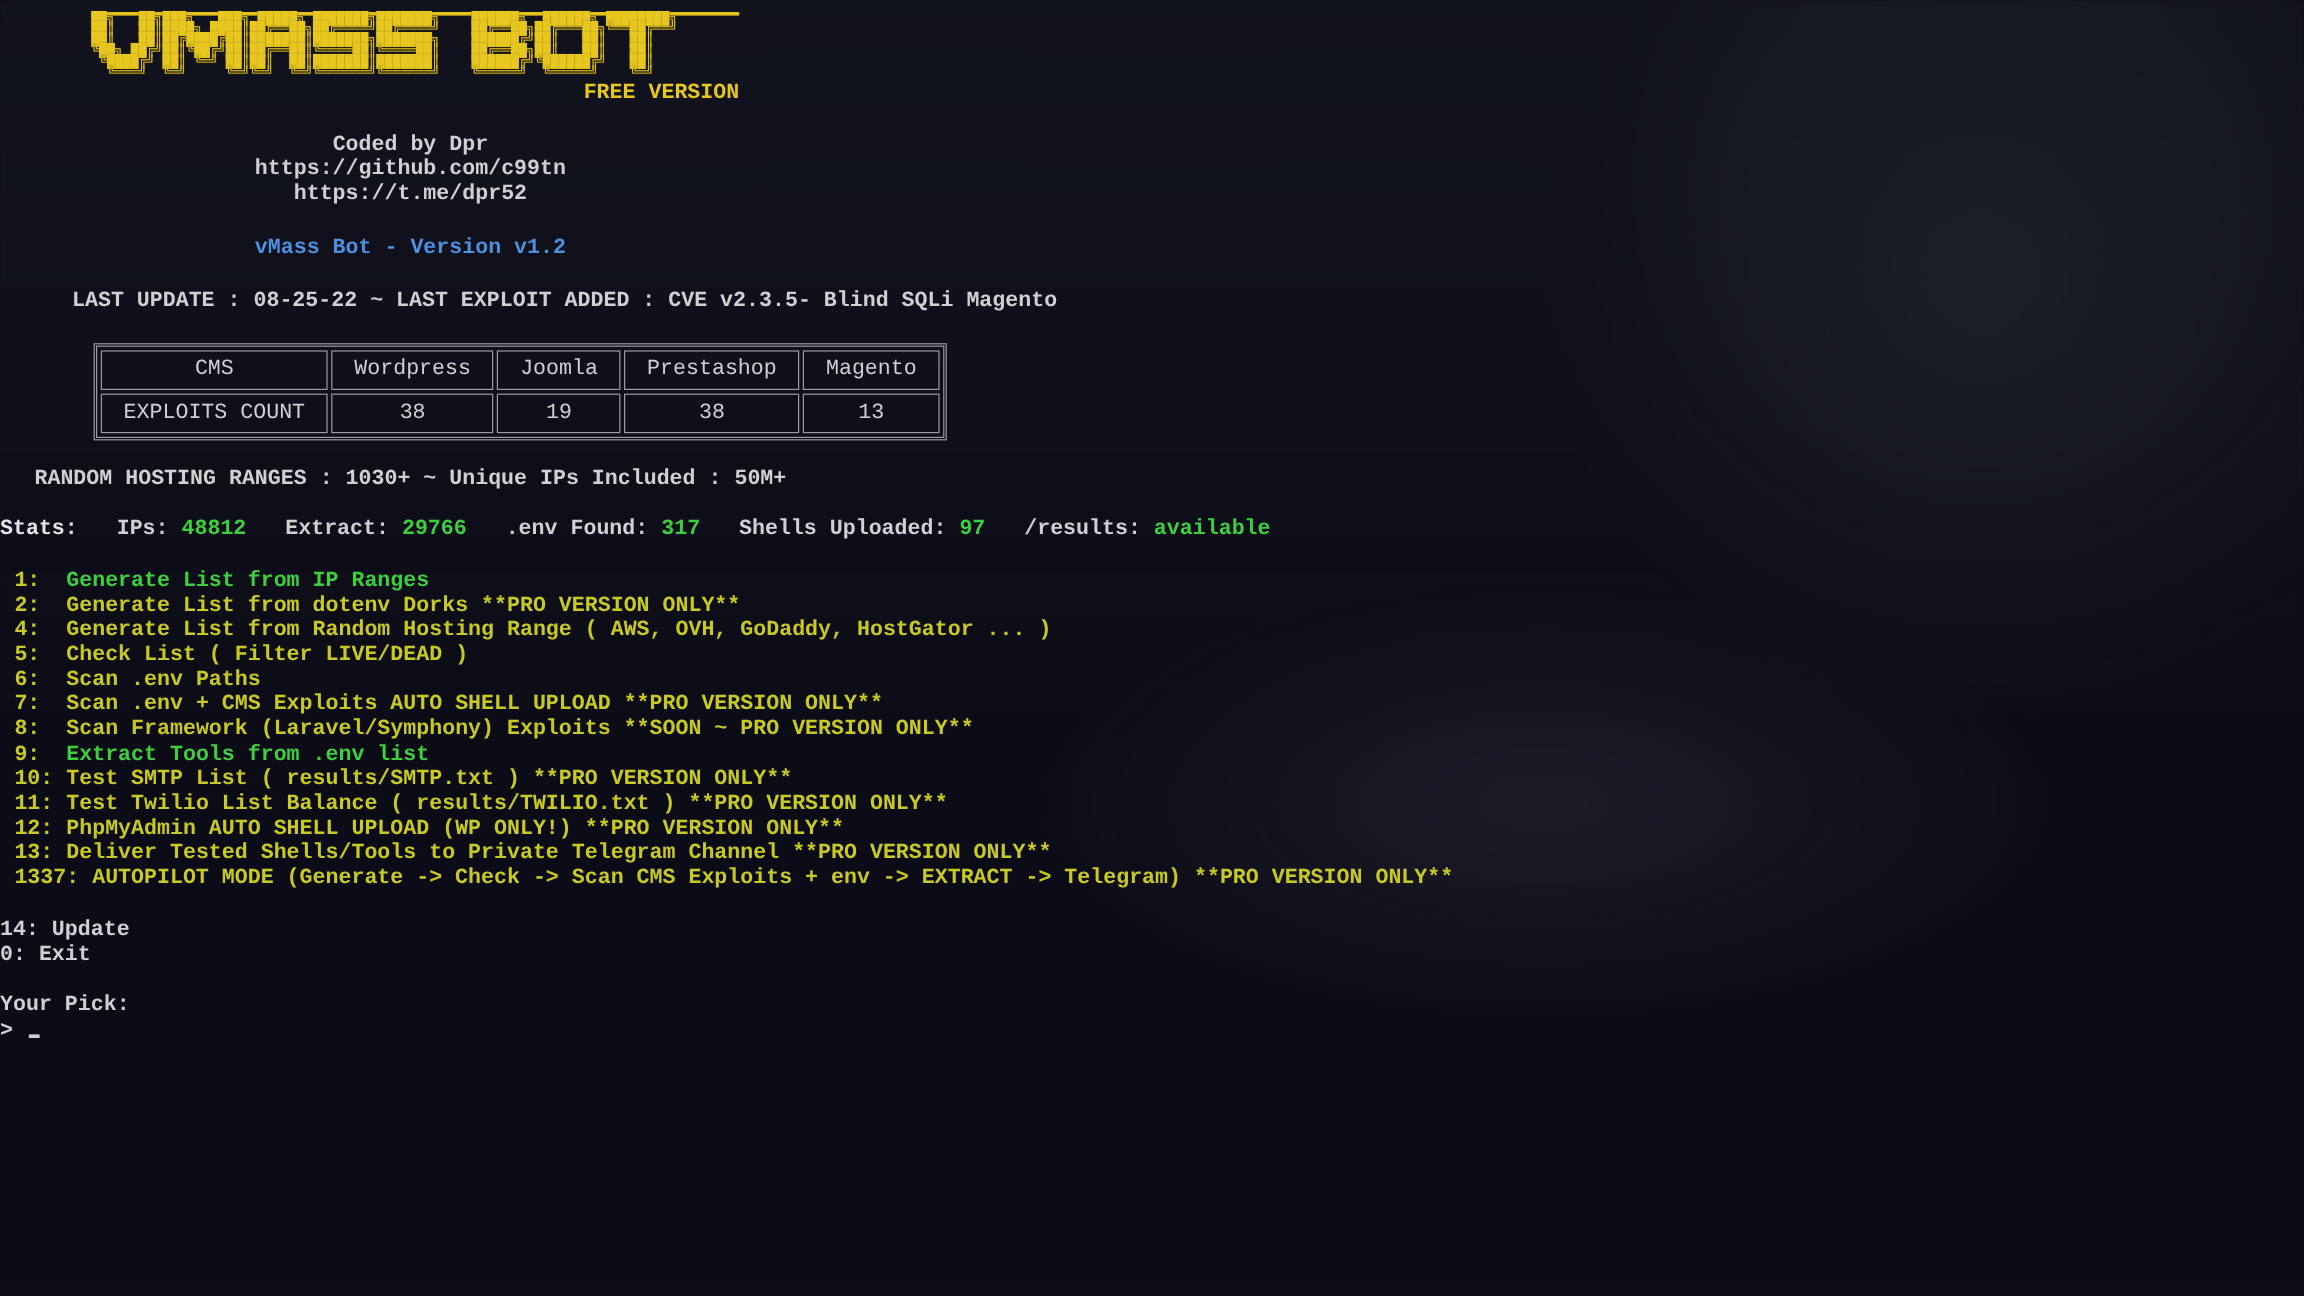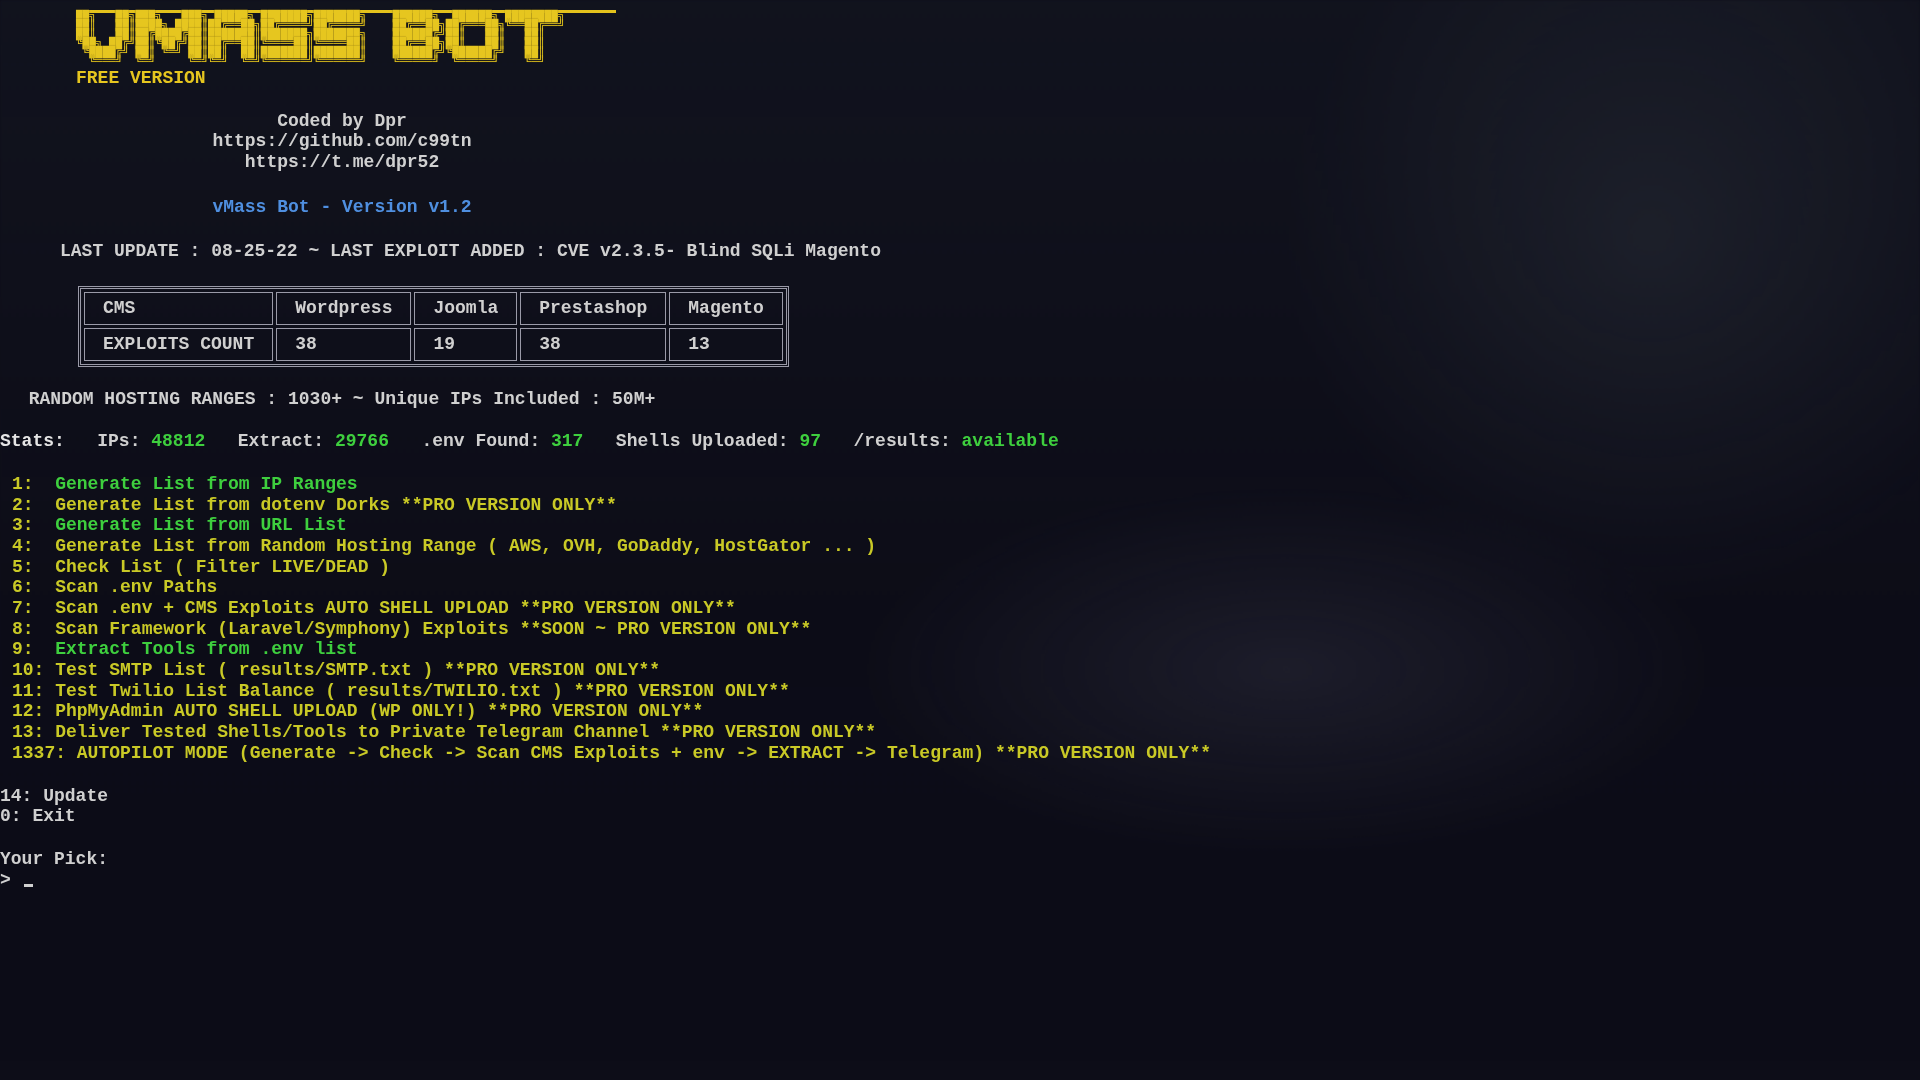--- a/index.html
+++ b/index.html
@@ -37,21 +37,21 @@
     letter-spacing: 0;
     white-space: pre;
     color: #e6c61f;
     text-shadow: 0 0 1px #6b5a11;
     background:
       linear-gradient(#e4c21c,#e4c21c) 0 0/100% 3px no-repeat;
     padding-top: 2px;
   }
   .free-version {
     color: #e6c61f;
-    text-align: left;
+    text-align: right;
     margin: 2px 0 0 0;
     width: 540px;
     font-weight: bold;
   }
 
   .center-block {
     text-align: center;
     width: 684px;   
     margin: 22px 0 0 0;
   }
@@ -67,22 +67,22 @@
   .exploit-table {
     margin: 24px 0 0 78px;
     border: 3px double #9a9aa8;
     border-collapse: separate;
     border-spacing: 3px;
     color: #d0d0d0;
   }
   .exploit-table td {
     border: 1px solid #9a9aa8;
     padding: 5px 18px;
-    text-align: left;
-    font-weight: bold;
+    text-align: center;
+    font-weight: normal;
   }
 
   .random-hosting {
     margin: 22px 0 0 0;
     width: 684px;
     text-align: center;
   }
 
   .stats-line { margin: 22px 0 0 0; padding-left: 0; }
   .red   { color: #e5e5e5; }
@@ -163,21 +163,20 @@
     <span class="green"> </span><span class="green">317</span>
     <span class="white">&nbsp;&nbsp;</span><span class="white">Shells Uploaded:</span>
     <span class="green"> </span><span class="green">97</span>
     <span class="white">&nbsp;&nbsp;</span><span class="white">/results:</span>
     <span class="green"> </span><span class="green">available</span>
   </div>
 
   <div class="menu" id="menu">
       <div class="row"><span class="num">1:  </span><span></span><span class="txt-g">Generate List from IP Ranges</span></div>
       <div class="row"><span class="num">2:  </span><span></span><span class="txt-y">Generate List from dotenv Dorks **PRO VERSION ONLY**</span></div>
-      <div class="row"><span class="num">3:  </span><span></span><span class="txt-g">Generate List from URL List</span></div>
       <div class="row"><span class="num">4:  </span><span></span><span class="txt-y">Generate List from Random Hosting Range ( AWS, OVH, GoDaddy, HostGator ... )</span></div>
       <div class="row"><span class="num">5:  </span><span></span><span class="txt-y">Check List ( Filter LIVE/DEAD )</span></div>
       <div class="row"><span class="num">6:  </span><span></span><span class="txt-y">Scan .env Paths</span></div>
       <div class="row"><span class="num">7:  </span><span></span><span class="txt-y">Scan .env + CMS Exploits AUTO SHELL UPLOAD **PRO VERSION ONLY**</span></div>
       <div class="row"><span class="num">8:  </span><span></span><span class="txt-y">Scan Framework (Laravel/Symphony) Exploits **SOON ~ PRO VERSION ONLY**</span></div>
       <div class="row"><span class="num">9:  </span><span></span><span class="txt-g">Extract Tools from .env list</span></div>
       <div class="row"><span class="num">10: </span><span></span><span class="txt-y">Test SMTP List ( results/SMTP.txt ) **PRO VERSION ONLY**</span></div>
       <div class="row"><span class="num">11: </span><span></span><span class="txt-y">Test Twilio List Balance ( results/TWILIO.txt ) **PRO VERSION ONLY**</span></div>
       <div class="row"><span class="num">12: </span><span></span><span class="txt-y">PhpMyAdmin AUTO SHELL UPLOAD (WP ONLY!) **PRO VERSION ONLY**</span></div>
       <div class="row"><span class="num">13: </span><span></span><span class="txt-y">Deliver Tested Shells/Tools to Private Telegram Channel **PRO VERSION ONLY**</span></div>

